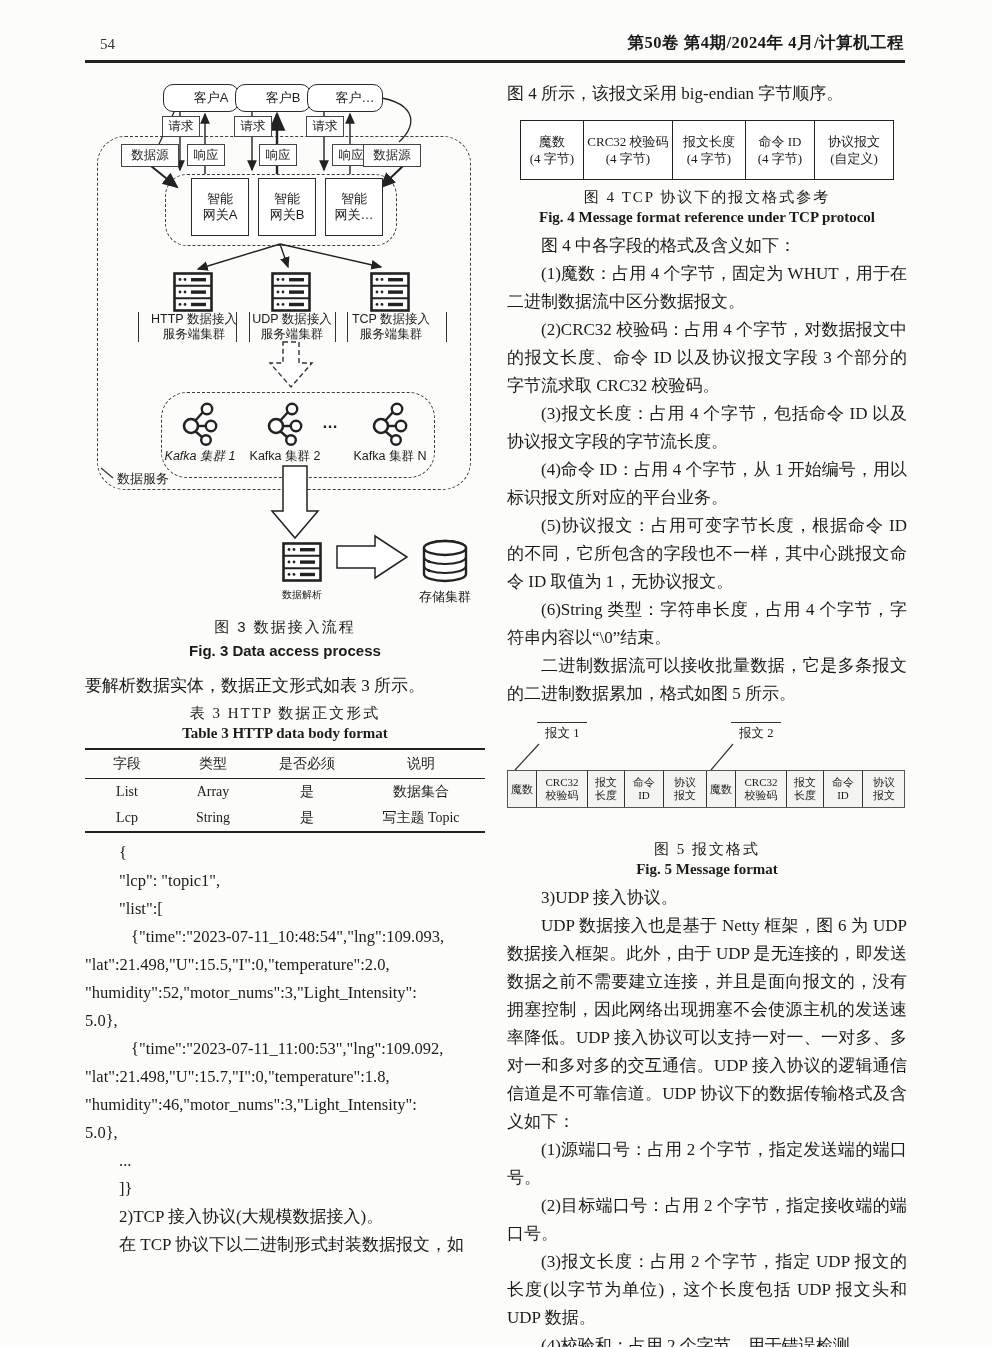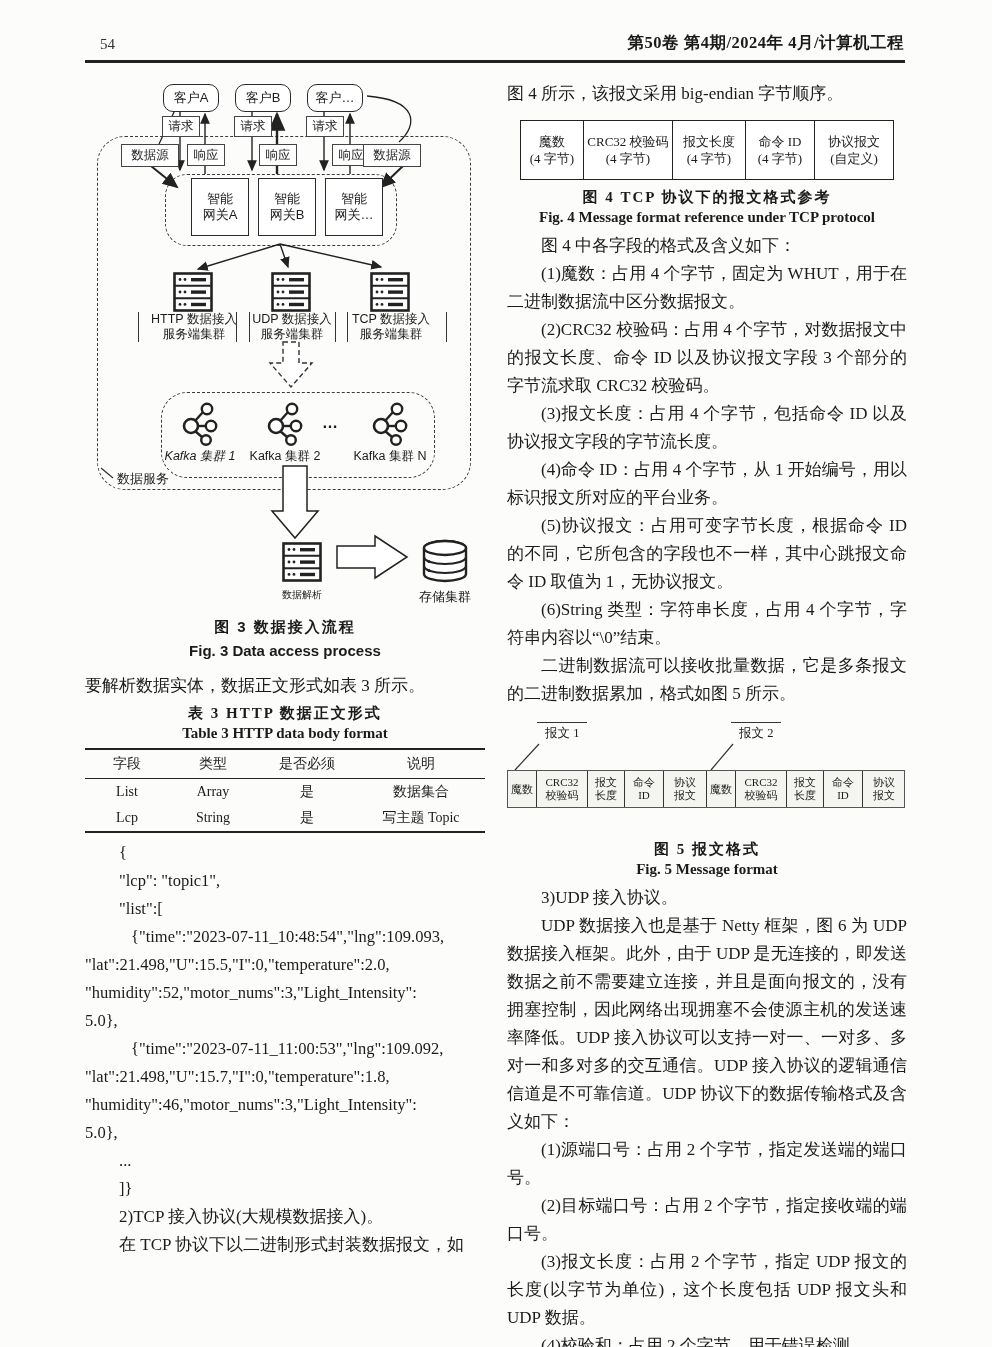--- a/index.html
+++ b/index.html
@@ -16,31 +16,31 @@
   .col { position:absolute; top:80px; width:400px; }
   .col-left { left:85px; }
   .col-right { left:507px; }
   .para { font-size:17px; line-height:28px; text-align:justify; margin:0; }
   .ind { text-indent:2em; }
   
   .fig3 { position:relative; height:592px; font-family:"Liberation Sans","DejaVu Sans",sans-serif; }
   .dashedrect { position:absolute; border:1.6px dashed #3c3c3c; border-radius:28px; }
   .box { position:absolute; border:1.6px solid #2a2a2a; background:#fff; display:flex;
          align-items:center; justify-content:center; text-align:center; font-size:13px; line-height:16px; }
-  .rounded { border-radius:10px; }
+  .rounded { border-radius:10px;padding-left:20px; }
   .smallbox { position:absolute; border:1px solid #444; background:#fff; display:flex;
               align-items:center; justify-content:center; font-size:12.5px; }
   .prewrap { white-space:pre-line; }
   .cl-label { position:absolute; font-size:12.5px; line-height:15px; text-align:center;
               white-space:pre-line; border-left:1.5px solid #333; border-right:1.5px solid #333; }
   .k-label { position:absolute; font-size:12.5px; text-align:center; }
   .icon-abs { position:absolute; }
   .svg-overlay { position:absolute; left:0; top:0; }
   .free-label { position:absolute; font-size:13px; }
-  .cap-cn { font-weight:bold; font-size:15px; text-align:center; letter-spacing:2px; margin:4px 0 0; }
+  .cap-cn { font-weight:normal; font-size:15px; text-align:center; letter-spacing:2px; margin:4px 0 0; }
   .cap-en { font-weight:bold; font-size:15px; text-align:center; margin:2px 0 0; }
   .fig3 .cap-abs-cn { position:absolute; left:0; width:100%; top:534px; }
   .fig3 .cap-abs-en { position:absolute; left:0; width:100%; top:560px; }
   
   .t3-wrap { margin-top:4px; }
   .t3 { width:100%; border-collapse:collapse; font-size:14px; margin-top:6px;
         border-top:2px solid #222; border-bottom:2px solid #222; }
   .t3 th { font-weight:normal; border-bottom:1.2px solid #222; padding:5px 2px; }
   .t3 td { padding:4px 2px; text-align:center; }
   

